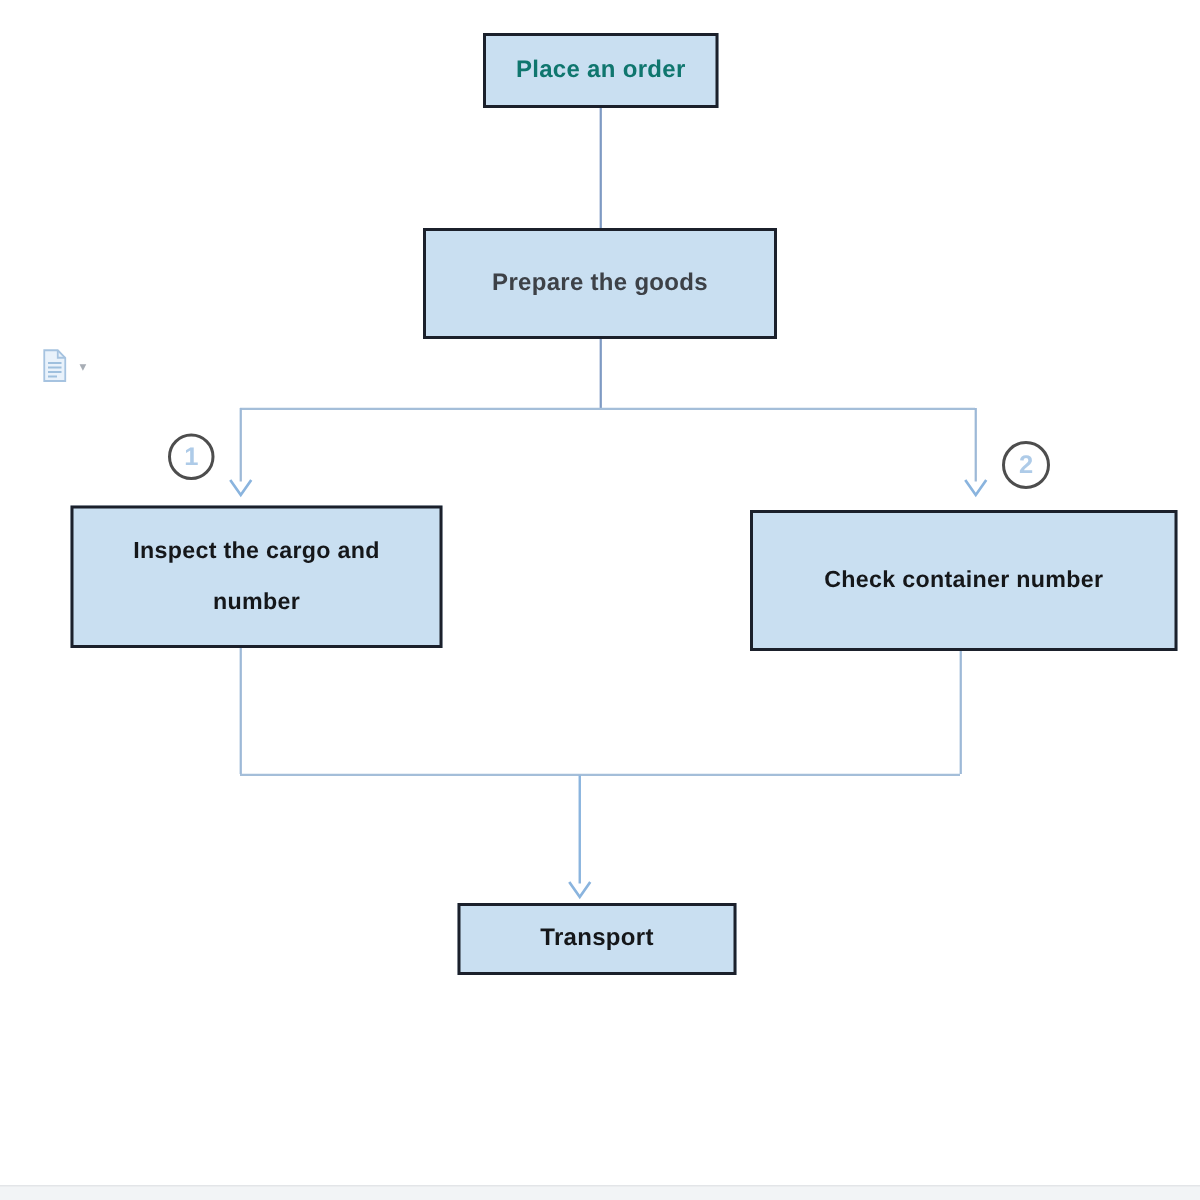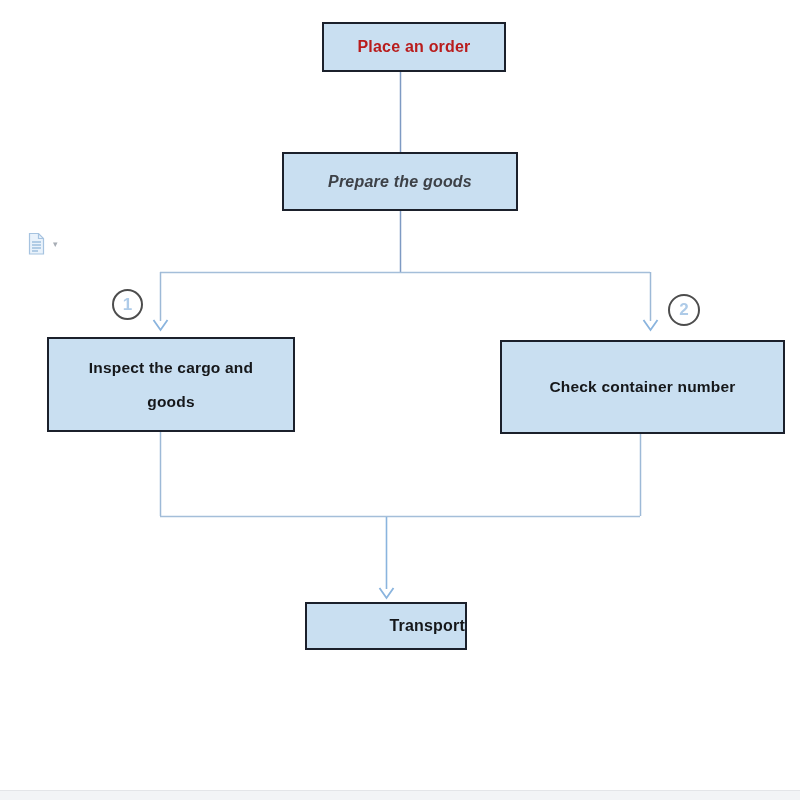--- a/index.html
+++ b/index.html
@@ -28,25 +28,25 @@
     border: 2px solid #1b202b;
     display: flex;
     flex-direction: column;
     align-items: center;
     justify-content: center;
     text-align: center;
     font-weight: bold;
     color: #15171a;
     letter-spacing: 0.2px;
   }
-  .node-place     { left: 322px; top: 22px;  width: 184px; height: 50px; font-size: 16px; color: #b91c1c; }
-  .node-prepare   { left: 282px; top: 152px; width: 236px; height: 59px; font-size: 16px; color: #3d4147; font-style: italic; }
+  .node-place     { left: 322px; top: 22px;  width: 157px; height: 50px; font-size: 16px; color: #0f766e; }
+  .node-prepare   { left: 282px; top: 152px; width: 236px; height: 74px; font-size: 16px; color: #3d4147; }
   .node-inspect   { left: 47px;  top: 337px; width: 248px; height: 95px; font-size: 15.5px; gap: 19px; }
   .node-check     { left: 500px; top: 340px; width: 285px; height: 94px; font-size: 15.5px; }
-  .node-transport { left: 305px; top: 602px; width: 162px; height: 48px; font-size: 16px; align-items: flex-end; }
+  .node-transport { left: 305px; top: 602px; width: 186px; height: 48px; font-size: 16px; }
   .node-line { line-height: 1; }
   .badge {
     position: absolute;
     box-sizing: border-box;
     border-radius: 50%;
     border: 2px solid #4d4d4d;
     background: transparent;
     display: flex;
     align-items: center;
     justify-content: center;
@@ -119,21 +119,21 @@
   <div class="node node-place">
     <span class="node-line">Place an order</span>
   </div>
 
   <div class="node node-prepare">
     <span class="node-line">Prepare the goods</span>
   </div>
 
   <div class="node node-inspect">
     <span class="node-line">Inspect the cargo and</span>
-    <span class="node-line">goods</span>
+    <span class="node-line">number</span>
   </div>
 
   <div class="node node-check">
     <span class="node-line">Check container number</span>
   </div>
 
   <div class="node node-transport">
     <span class="node-line">Transport</span>
   </div>
 

